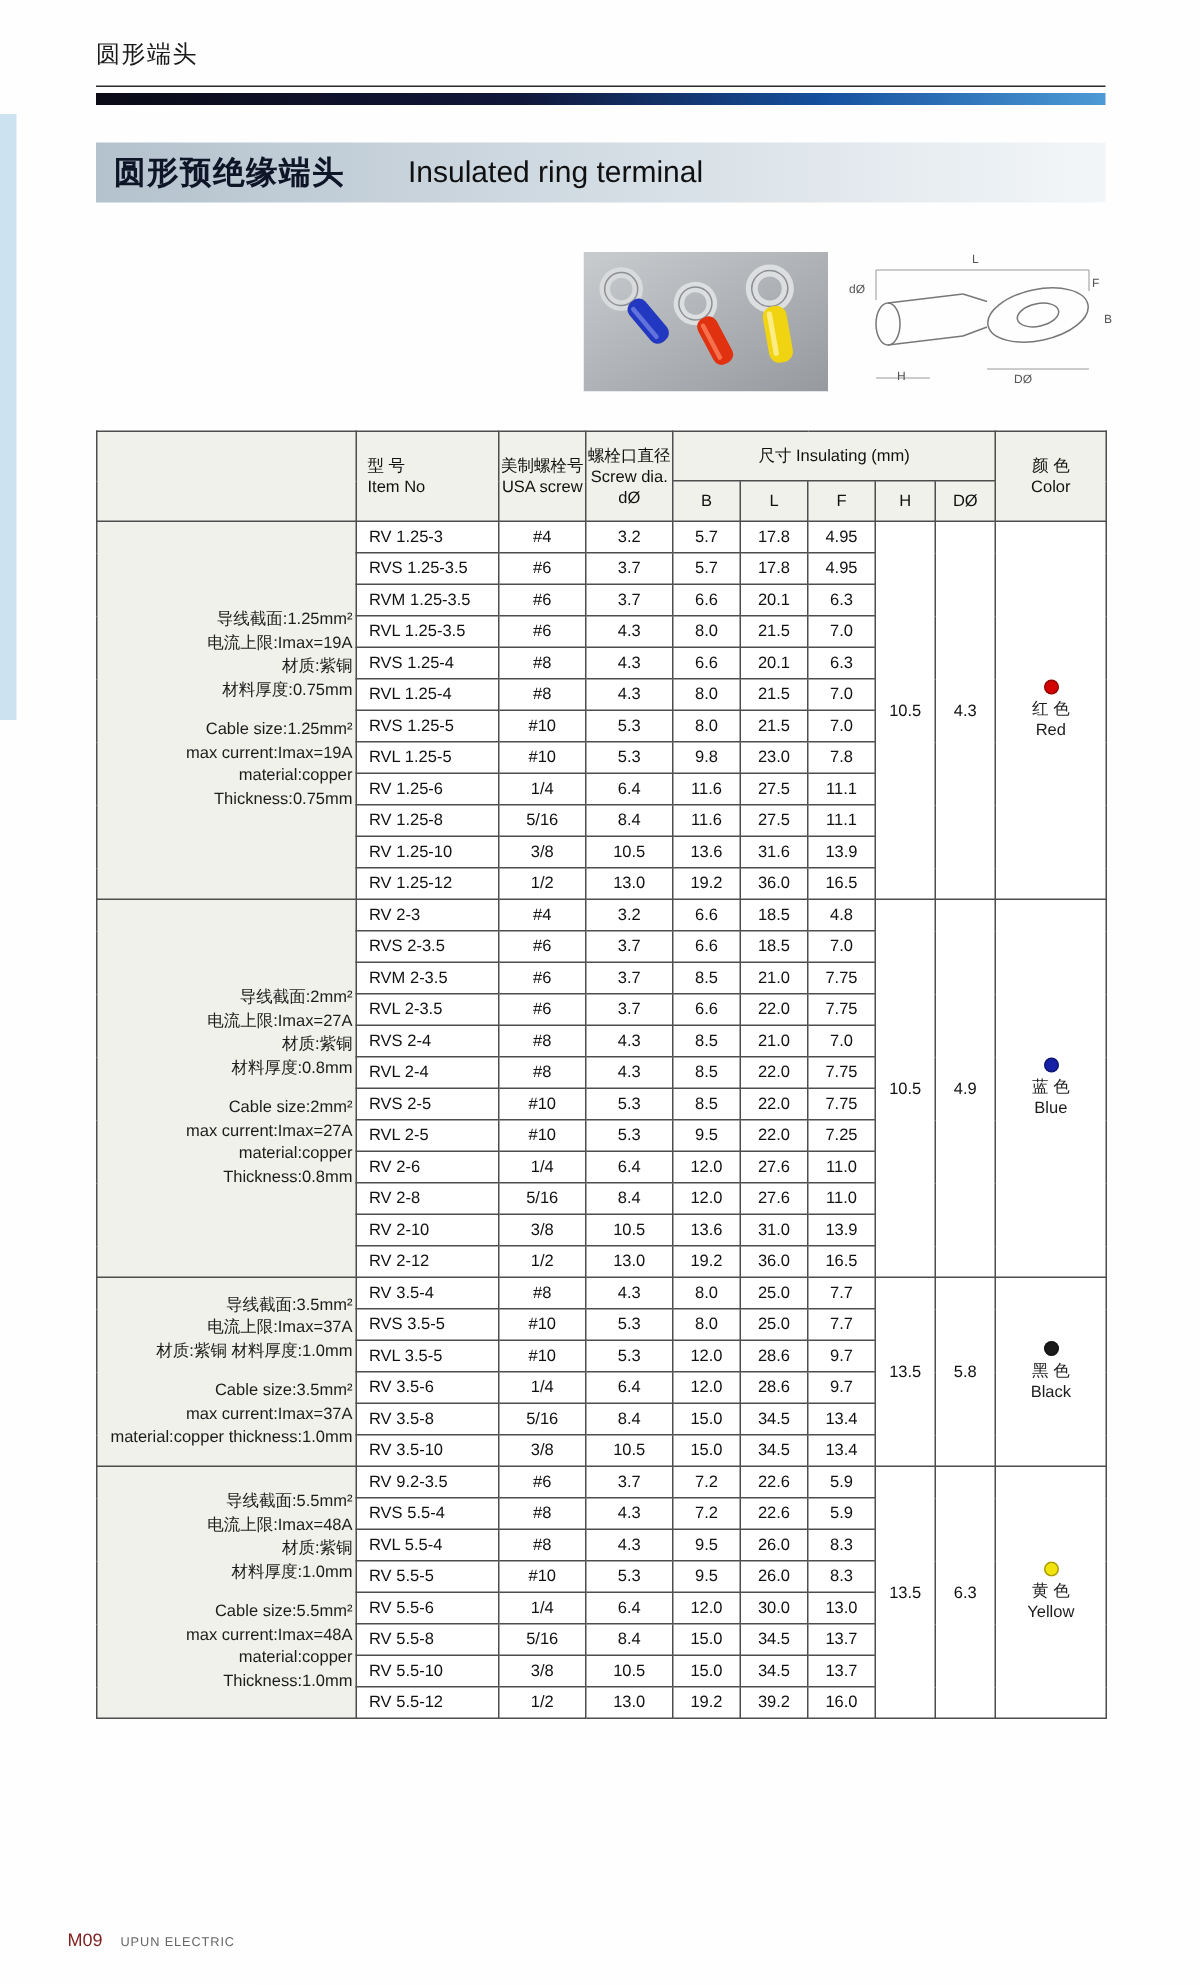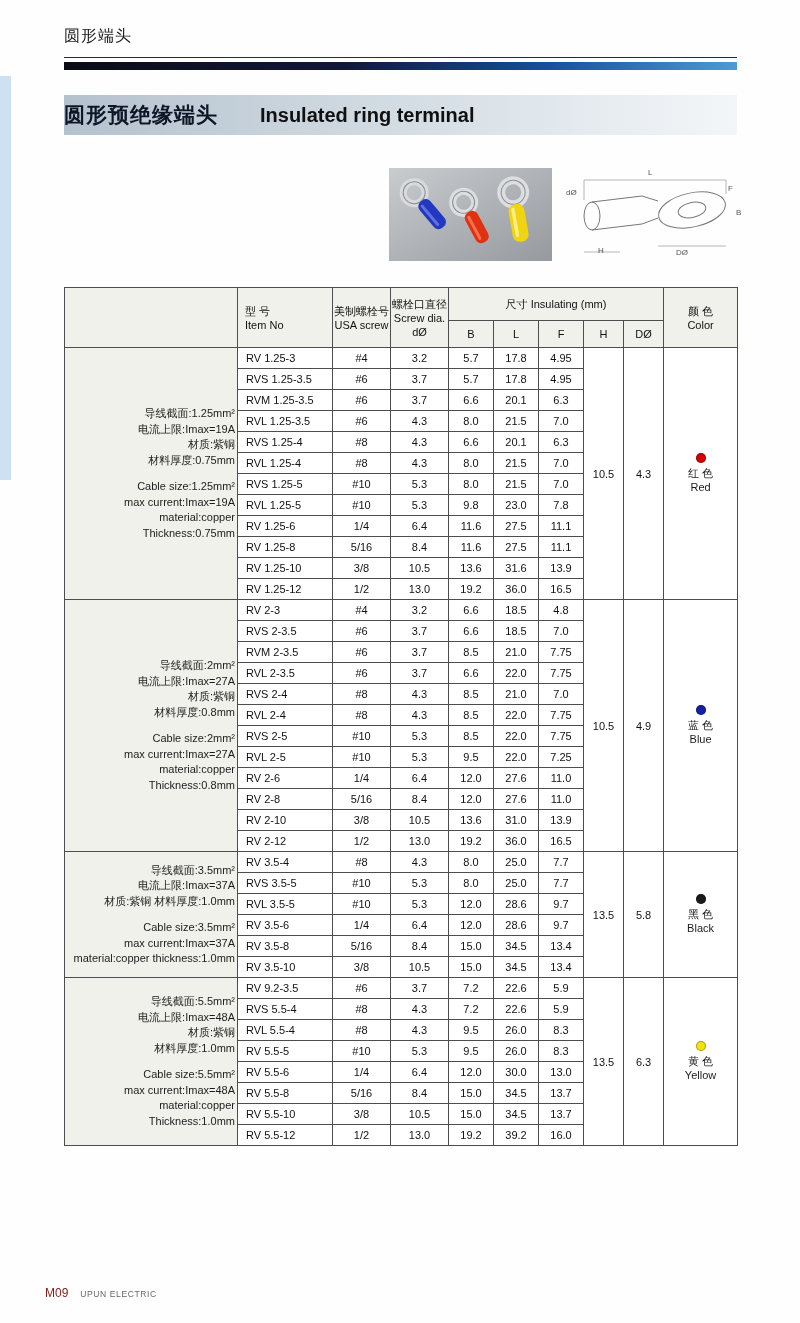--- a/index.html
+++ b/index.html
@@ -14,23 +14,23 @@
 
   .left-strip { position:absolute; left:0; top:76px; width:11px; height:404px; background:#cde2f1; }
 
   .top-title { position:absolute; left:64px; top:26px; font-size:16px; letter-spacing:1px; color:#1a1a1a; }
   .rule-thin { position:absolute; left:64px; top:57px; width:673px; height:1px; background:#2a2a2a; }
   .rule-gradient { position:absolute; left:64px; top:62px; width:673px; height:8px;
     background:linear-gradient(90deg,#0b0b16 0%,#11173a 42%,#15509e 72%,#4c9ad6 100%); }
 
   .banner { position:absolute; left:64px; top:95px; width:673px; height:40px;
     background:linear-gradient(90deg,#b4c2cd 0%,#d6dfe6 55%,#f3f6f8 100%);
-    display:flex; align-items:center; gap:42px; padding-left:0; }
+    display:flex; align-items:center; gap:42px; padding-left:12px; }
   .banner-zh { font-size:21px; font-weight:bold; color:#0d1526; letter-spacing:1px; }
-  .banner-en { font-size:20px; font-weight:bold; color:#101010; }
+  .banner-en { font-size:20px; font-weight:normal; color:#101010; }
 
   .materials { position:absolute; left:64px; top:146px; width:330px; }
   .mat-zh { font-size:12.5px; color:#222; line-height:18px; }
   .mat-zh .indent { padding-left:58px; }
   .mat-en { margin-top:17px; font-size:13px; color:#111; line-height:18px; }
 
   .photo { position:absolute; left:389px; top:168px; width:163px; height:93px; }
   .photo svg { display:block; }
 
   .drawing { position:absolute; left:558px; top:170px; width:190px; height:92px; }

